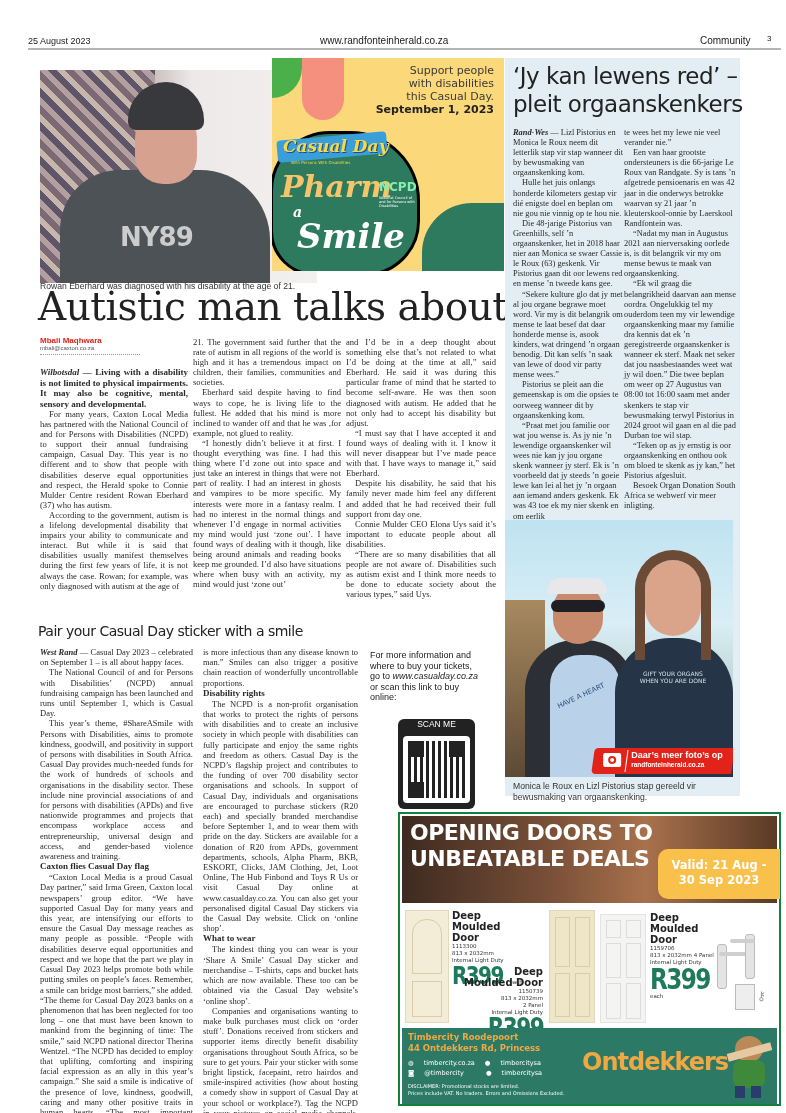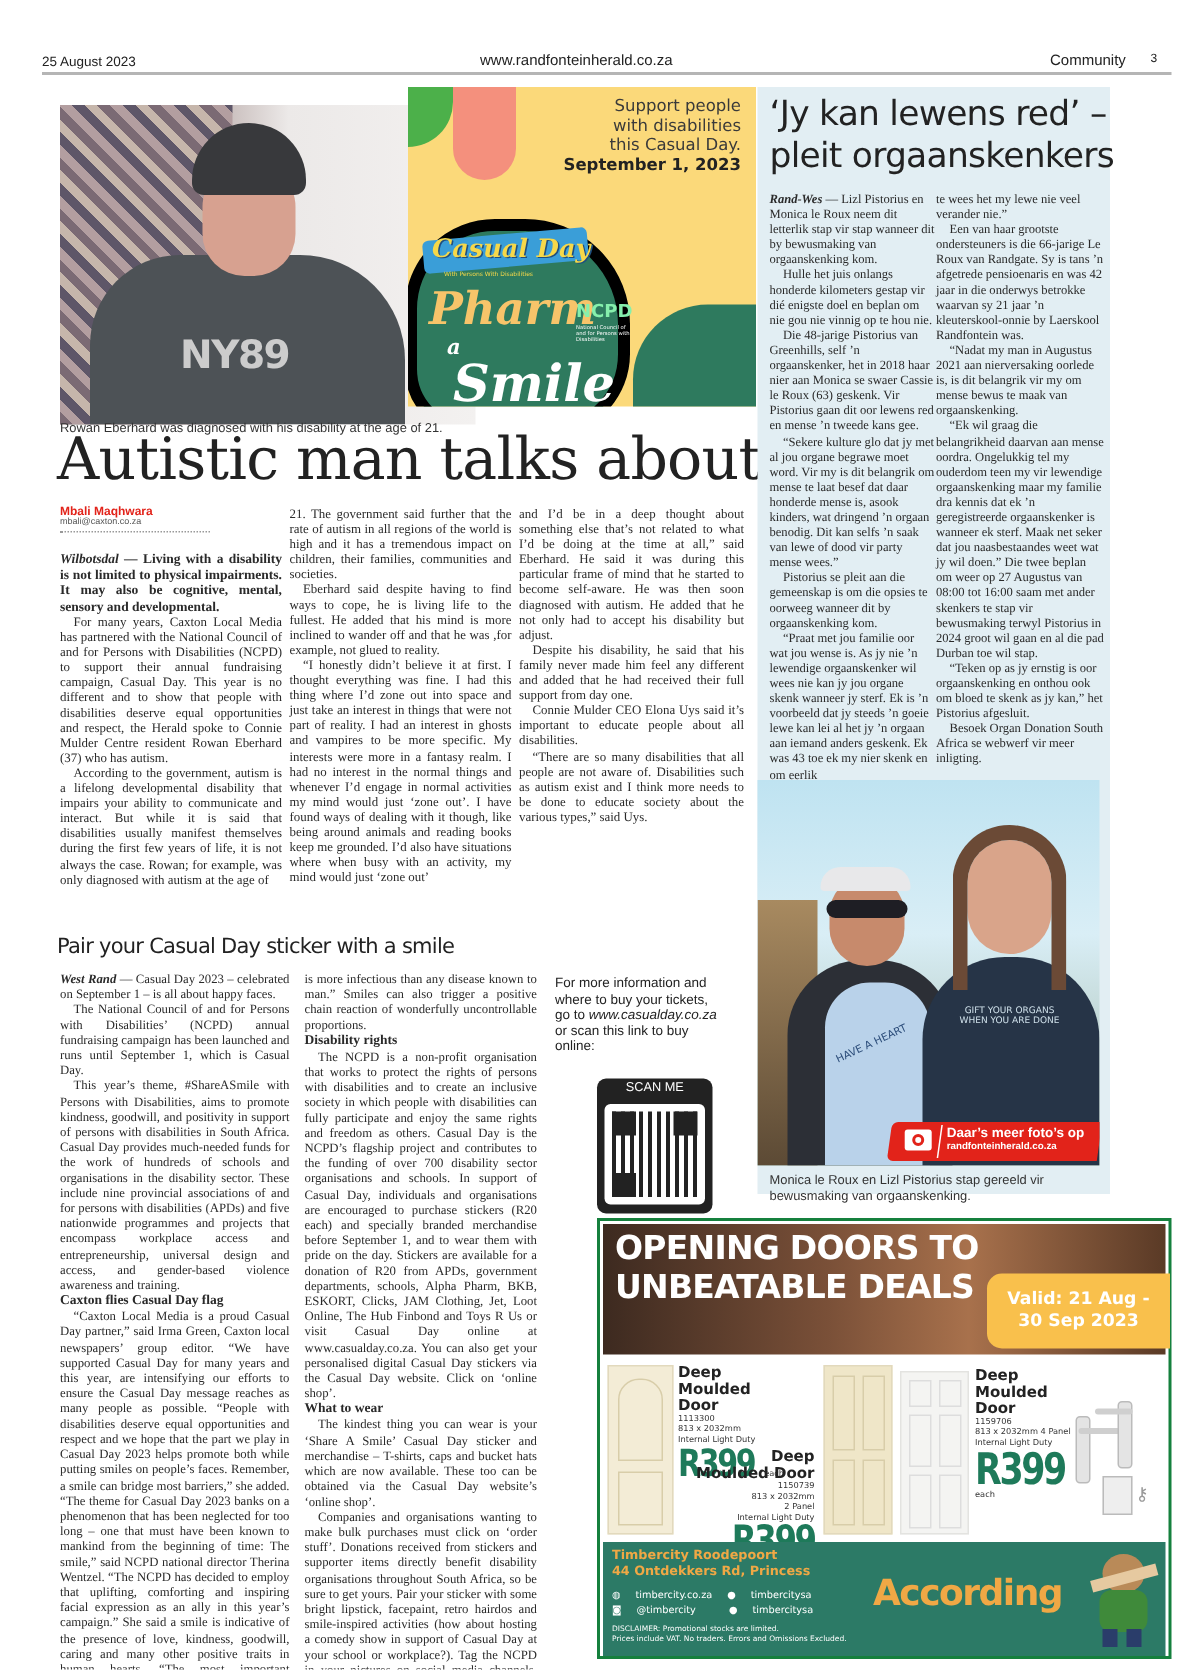--- a/index.html
+++ b/index.html
@@ -51,21 +51,21 @@
   <div class="abs" style="left:0;top:0;width:30px;height:40px;background:#4cb04a;border-radius:0 0 30px 0"></div>
   <div class="abs" style="left:30px;top:0;width:42px;height:62px;background:#f4907d;border-radius:0 0 40px 40px"></div>
   <div class="abs" style="left:150px;top:145px;width:90px;height:80px;background:#2e7a5e;border-radius:50px 0 0 0"></div>
   <div class="abs" style="right:10px;top:6px;text-align:right;font-family:'DejaVu Sans',sans-serif;font-size:11px;line-height:13px;color:#3a3a3a">
     <div>Support people</div>
     <div>with disabilities</div>
     <div>this Casual Day.</div>
     <div style="font-weight:bold;font-size:11px;color:#222">September 1, 2023</div>
   </div>
 
-  <div class="abs" style="left:-2px;top:88px;width:150px;height:145px;background:#2e7a5e;border:8px solid #000000;border-radius:60px 70px 55px 45px">
+  <div class="abs" style="left:-2px;top:73px;width:150px;height:145px;background:#2e7a5e;border:3px solid #000000;border-radius:60px 70px 55px 45px">
     <div class="abs" style="left:4px;top:2px;width:110px;height:22px;background:#3a9ed8;border-radius:4px;transform:rotate(-5deg)"></div>
     <div class="abs" style="left:10px;top:2px;font-family:'DejaVu Serif',serif;font-style:italic;font-weight:bold;font-size:17px;color:#f6d84a;text-shadow:1px 1px 0 #1f4f80">Casual Day</div>
     <div class="abs" style="left:18px;top:26px;font-family:'DejaVu Sans',sans-serif;font-size:4px;color:#f6d84a">With Persons With Disabilities</div>
     <div class="abs" style="left:8px;top:35px;font-family:'DejaVu Serif',serif;font-style:italic;font-weight:bold;font-size:30px;color:#f7c46a">Pharm</div>
     <div class="abs" style="left:20px;top:70px;font-family:'DejaVu Serif',serif;font-style:italic;font-weight:bold;font-size:14px;color:#fff">a</div>
     <div class="abs" style="left:24px;top:82px;font-family:'DejaVu Serif',serif;font-style:italic;font-weight:bold;font-size:34px;color:#fff">Smile</div>
     <div class="abs" style="left:106px;top:46px;font-family:'DejaVu Sans',sans-serif;font-weight:bold;font-size:12px;color:#86efac">NCPD</div>
     <div class="abs" style="left:106px;top:62px;width:40px;font-family:'DejaVu Sans',sans-serif;font-size:3.5px;line-height:4px;color:#fff">National Council of and for Persons with Disabilities</div>
   </div>
 </div>
@@ -82,20 +82,21 @@
   <p>For many years, Caxton Local Media has partnered with the National Council of and for Persons with Disabilities (NCPD) to support their annual fundraising campaign, Casual Day. This year is no different and to show that people with disabilities deserve equal opportunities and respect, the Herald spoke to Connie Mulder Centre resident Rowan Eberhard (37) who has autism.</p>
   <p>According to the government, autism is a lifelong developmental disability that impairs your ability to communicate and interact. But while it is said that disabilities usually manifest themselves during the first few years of life, it is not always the case. Rowan; for example, was only diagnosed with autism at the age of</p>
 </div>
 <div class="abs col" style="left:193px;top:337px;width:148px">
   <p class="noind">21. The government said further that the rate of autism in all regions of the world is high and it has a tremendous impact on children, their families, communities and societies.</p>
   <p>Eberhard said despite having to find ways to cope, he is living life to the fullest. He added that his mind is more inclined to wander off and that he was ,for example, not glued to reality.</p>
   <p>“I honestly didn’t believe it at first. I thought everything was fine. I had this thing where I’d zone out into space and just take an interest in things that were not part of reality. I had an interest in ghosts and vampires to be more specific. My interests were more in a fantasy realm. I had no interest in the normal things and whenever I’d engage in normal activities my mind would just ‘zone out’. I have found ways of dealing with it though, like being around animals and reading books keep me grounded. I’d also have situations where when busy with an activity, my mind would just ‘zone out’</p>
 </div>
 <div class="abs col" style="left:346px;top:337px;width:150px">
   <p class="noind">and I’d be in a deep thought about something else that’s not related to what I’d be doing at the time at all,” said Eberhard. He said it was during this particular frame of mind that he started to become self-aware. He was then soon diagnosed with autism. He added that he not only had to accept his disability but adjust.</p>
+  <p>“I must say that I have accepted it and found ways of dealing with it. I know it will never disappear but I’ve made peace with that. I have ways to manage it,” said Eberhard.</p>
   <p>Despite his disability, he said that his family never made him feel any different and added that he had received their full support from day one.</p>
   <p>Connie Mulder CEO Elona Uys said it’s important to educate people about all disabilities.</p>
   <p>“There are so many disabilities that all people are not aware of. Disabilities such as autism exist and I think more needs to be done to educate society about the various types,” said Uys.</p>
 </div>
 
 <div class="abs panel" style="left:505px;top:58px;width:235px;height:738px"></div>
 <h2 class="abs headline-sans" style="left:513px;top:62px;font-size:23px;line-height:28px;white-space:nowrap">
   <div>‘Jy kan lewens red’ –</div>
   <div>pleit orgaanskenkers</div>
 </h2>
@@ -262,21 +263,21 @@
         <span>◙</span>
           <span>@timbercity</span>
         <span style="margin-left:12px">●</span>
           <span>timbercitysa</span>
       </div>
     </div>
     <div class="abs" style="left:6px;top:55px;font-family:'DejaVu Sans',sans-serif;color:#fff;font-size:5px;line-height:7px">
       <div>DISCLAIMER: Promotional stocks are limited.</div>
       <div>Prices include VAT. No traders. Errors and Omissions Excluded.</div>
     </div>
-    <div class="abs" style="left:180px;top:20px;font-family:'DejaVu Sans',sans-serif;font-weight:bold;color:#f0a845;font-size:24px;letter-spacing:-1px">According</div>
+    <div class="abs" style="left:180px;top:20px;font-family:'DejaVu Sans',sans-serif;font-weight:bold;color:#f0a845;font-size:24px;letter-spacing:-1px">Ontdekkers</div>
 
     <div class="abs" style="left:325px;top:6px;width:45px;height:66px">
       <div class="abs" style="left:8px;top:2px;width:28px;height:26px;background:#b98a58;border-radius:50%"></div>
       <div class="abs" style="left:0;top:14px;width:45px;height:8px;background:#e6c9a0;transform:rotate(-15deg)"></div>
       <div class="abs" style="left:6px;top:26px;width:32px;height:28px;background:#3f8a3a;border-radius:8px"></div>
       <div class="abs" style="left:8px;top:52px;width:10px;height:12px;background:#2a3d6a"></div>
       <div class="abs" style="left:24px;top:52px;width:10px;height:12px;background:#2a3d6a"></div>
     </div>
   </div>
 </div>

